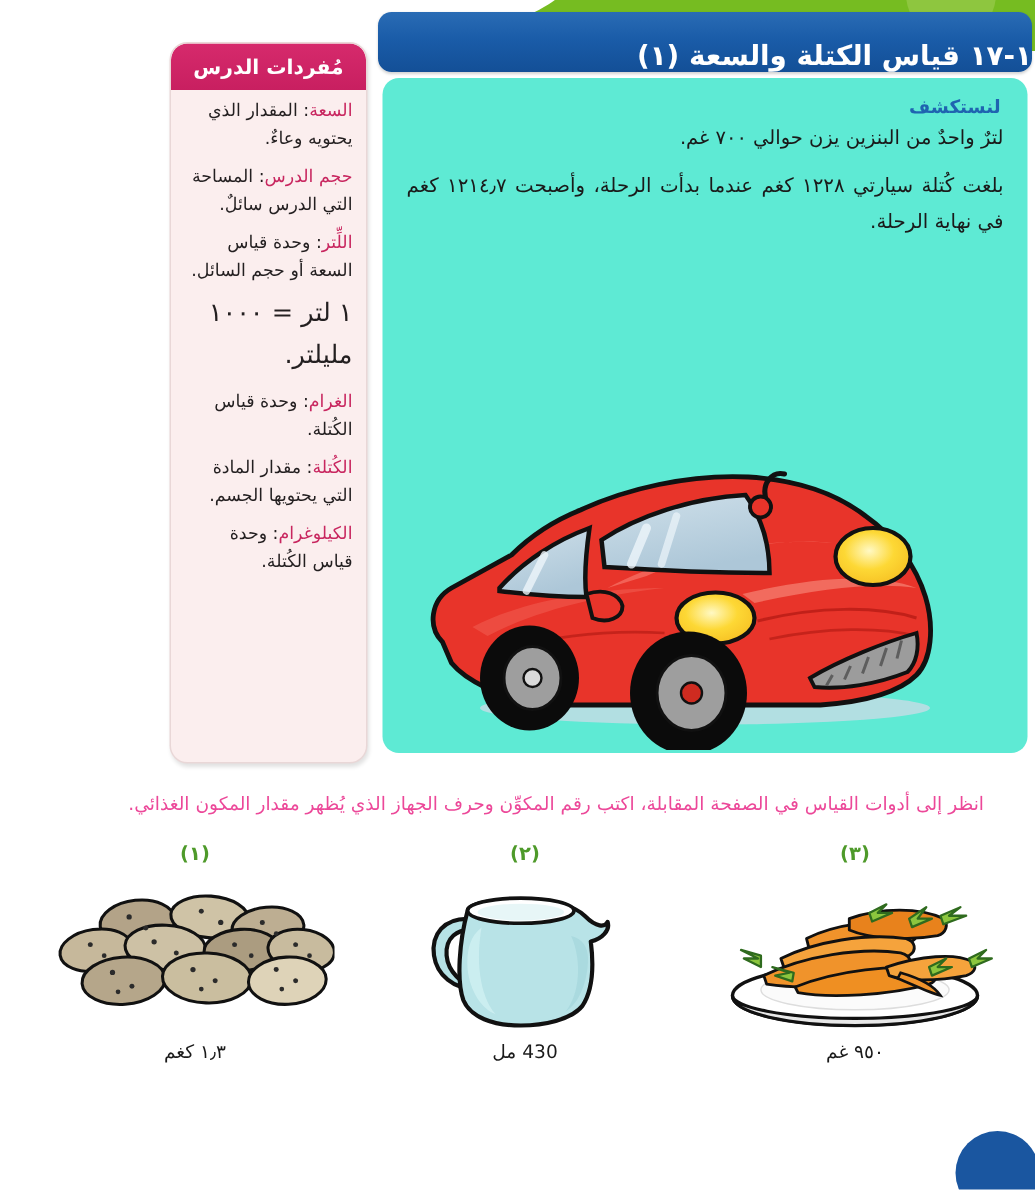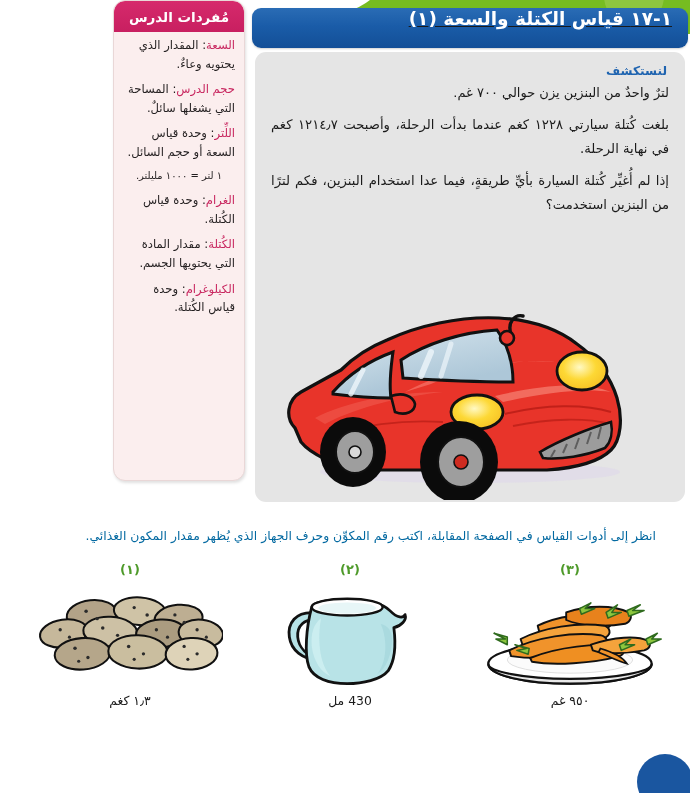--- a/index.html
+++ b/index.html
@@ -51,38 +51,36 @@
   
   .title-bar {
     position: absolute;
     top: 8px; left: 252px;
     width: 436px;
     height: 40px;
     background: linear-gradient(180deg,#2a6cb5 0%,#1a5ca8 45%,#134f97 100%);
     border-radius: 9px;
     box-shadow: 0 1px 2px rgba(0,0,0,0.18);
     display: flex;
-    align-items: flex-start;
+    align-items: flex-end;
     justify-content: flex-start;
-    padding-right: 16px;
     box-sizing: border-box;
-    text-decoration: underline;
   }
   .title-bar .t-text {
     color: #ffffff;
     font-size: 18.5px;
     font-weight: bold;
     letter-spacing: 0px;
     white-space: nowrap;
   }
 
   
   .vocab-box {
     position: absolute;
-    top: 0; left: 113px;
+    top: 28px; left: 113px;
     width: 132px;
     height: 481px;
     background: #fbeeee;
     border: 1px solid #e9d7d7;
     border-radius: 12px;
     box-shadow: 1px 2px 3px rgba(0,0,0,0.12);
     box-sizing: border-box;
     overflow: hidden;
   }
   .vocab-head {
@@ -108,33 +106,33 @@
     font-size: 11.6px;
     line-height: 1.62;
     text-align: right;
     color: #231f20;
   }
   .vocab-entry .term {
     color: #c8265f;
   }
   .vocab-note {
     margin-bottom: 7px;
-    font-size: 10px;
+    font-size: 17px;
     line-height: 1.62;
-    text-align: center;
+    text-align: right;
     color: #231f20;
   }
 
   
   .explore-box {
     position: absolute;
     top: 52px; left: 255px;
     width: 430px;
     height: 450px;
-    background: #e5e5e5;
+    background: #5eead4;
     border-radius: 11px;
     box-sizing: border-box;
     padding: 10px 16px 0 16px;
     overflow: hidden;
   }
   .explore-title {
     color: #1f64b0;
     font-size: 12.2px;
     font-weight: bold;
     text-align: right;
@@ -164,21 +162,21 @@
   }
 
   
   .instruction {
     position: absolute;
     top: 527px; left: 36px;
     width: 620px;
     font-size: 12.4px;
     line-height: 1.5;
     text-align: right;
-    color: #0369a1;
+    color: #ec4899;
   }
 
   
   .items-row {
     position: absolute;
     top: 562px; left: 20px;
     width: 660px;
     height: 180px;
     display: flex;
     flex-direction: row;
@@ -235,21 +233,21 @@
   <div class="vocab-head">
     <span class="vh-text">مُفردات الدرس</span>
   </div>
   <div class="vocab-body">
 
     <div class="vocab-entry">
       <span class="term">السعة</span><span>: المقدار الذي يحتويه وعاءٌ.</span>
     </div>
 
     <div class="vocab-entry">
-      <span class="term">حجم الدرس</span><span>: المساحة التي يشغلها سائلٌ.</span>
+      <span class="term">حجم الدرس</span><span>: المساحة التي الدرس سائلٌ.</span>
     </div>
 
     <div class="vocab-entry">
       <span class="term">اللِّتر</span><span>: وحدة قياس السعة أو حجم السائل.</span>
     </div>
 
 
     <div class="vocab-note">١ لتر = ١٠٠٠ مليلتر.</div>
 
     <div class="vocab-entry">
@@ -264,21 +262,20 @@
       <span class="term">الكيلوغرام</span><span>: وحدة قياس الكُتلة.</span>
     </div>
 
   </div>
 </div>
 
 <div class="explore-box">
   <div class="explore-title">لنستكشف</div>
   <div class="explore-line">لترٌ واحدٌ من البنزين يزن حوالي ٧٠٠ غم.</div>
   <div class="explore-para">بلغت كُتلة سيارتي ١٢٢٨ كغم عندما بدأت الرحلة، وأصبحت ١٢١٤٫٧ كغم في نهاية الرحلة.</div>
-  <div class="explore-para">إذا لم أُغيِّر كُتلة السيارة بأيِّ طريقةٍ، فيما عدا استخدام البنزين، فكم لترًا من البنزين استخدمت؟</div>
 
   <div class="car-wrap">
     <svg viewBox="0 0 430 200" width="430" height="200">
       <defs>
         <radialGradient id="hl" cx="45%" cy="40%" r="60%">
           <stop offset="0%" stop-color="#fff9c4"></stop>
           <stop offset="55%" stop-color="#fdd835"></stop>
           <stop offset="100%" stop-color="#f7c325"></stop>
         </radialGradient>
         <linearGradient id="glass" x1="0" y1="0" x2="0.4" y2="1">

